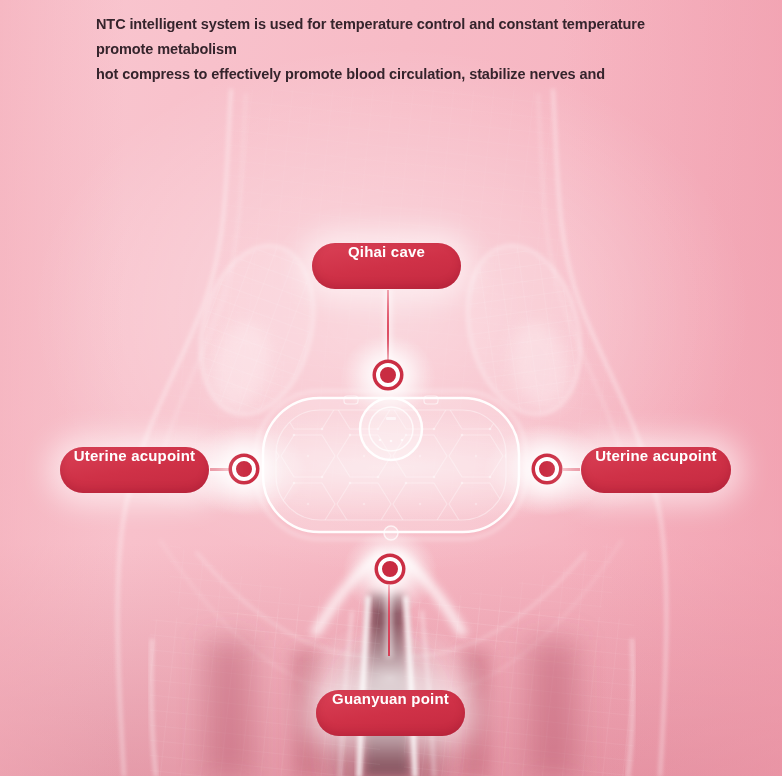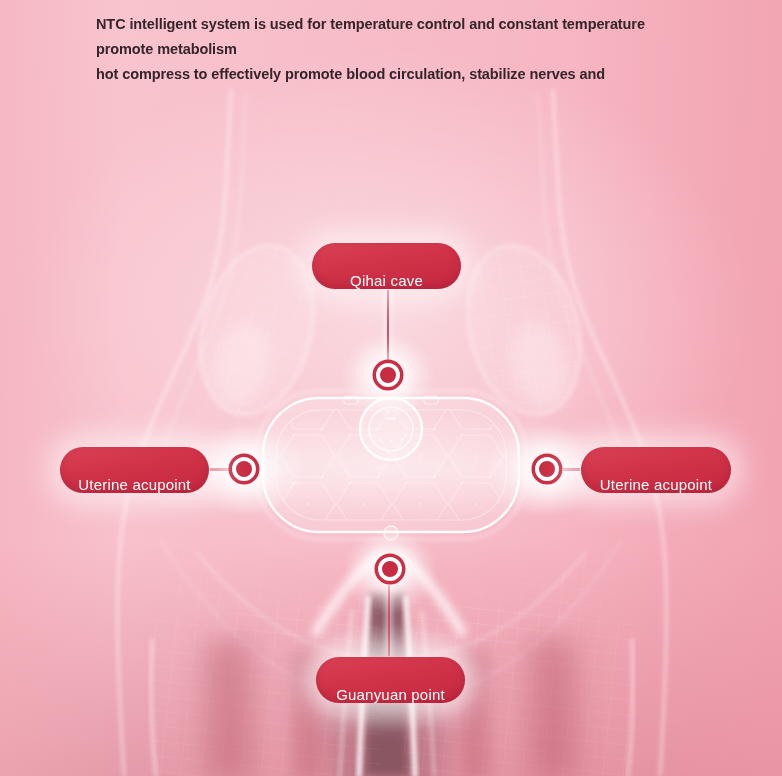--- a/index.html
+++ b/index.html
@@ -19,29 +19,29 @@
   }
   svg.art{position:absolute; left:0; top:0;}
   .desc{
     position:absolute; left:64px; top:12px;
     font-size:14.5px; line-height:25px; font-weight:700;
     letter-spacing:-0.1px; color:#35242c;margin-left:32px;
   }
   .desc-line{display:block; white-space:nowrap;}
   .pill{
     position:absolute; width:149px; height:46px; border-radius:23px;
-    display:flex; align-items:flex-end; justify-content:center;
+    display:flex; align-items:flex-start; justify-content:center;
     background:linear-gradient(170deg,#da4156 0%, #cf3147 50%, #c42940 100%);
-    color:#ffffff; font-size:15px; font-weight:400; letter-spacing:.2px;
+    color:#ffffff; font-size:15px; font-weight:700; letter-spacing:.2px;
     box-shadow:0 0 28px 12px rgba(255,255,255,.55), inset 0 -3px 8px rgba(120,10,30,.22);
   }
   .pill-top{left:312px; top:243px;}
   .pill-left{left:60px; top:447px;}
   .pill-right{left:581px; top:447px; width:150px;}
-  .pill-bottom{left:316px; top:657px;}
+  .pill-bottom{left:316px; top:690px;}
   .dot{
     position:absolute; width:16px; height:16px; border-radius:50%;
     background:#c92c42; border:4px solid #ffffff;
     box-shadow:0 0 0 3.5px #cb2e44, 0 0 22px 12px rgba(255,255,255,.85);
   }
   .dot-top{left:376px; top:363px;}
   .dot-left{left:232px; top:457px;}
   .dot-right{left:535px; top:457px;}
   .dot-bottom{left:378px; top:557px;}
   .conn{

